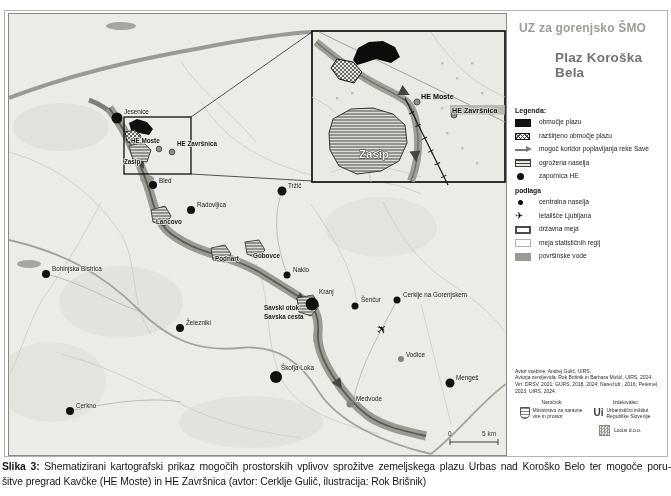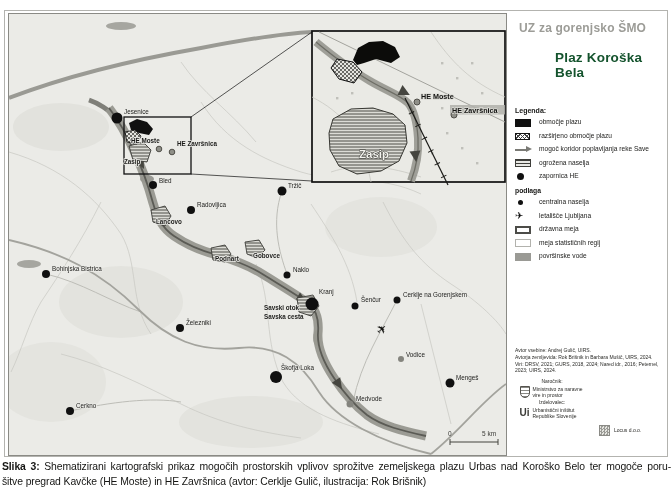--- a/index.html
+++ b/index.html
@@ -5,21 +5,21 @@
   html,body{margin:0;padding:0;width:671px;height:496px;background:#fff;overflow:hidden;
     font-family:"Liberation Sans",sans-serif;}
   .page{position:relative;width:671px;height:496px;}
   .figure{position:absolute;left:4px;top:10px;width:662px;height:445px;border:1px solid #b3b3af;background:#fff;}
   .map-frame{position:absolute;left:3px;top:2px;width:497px;height:441px;border:1px solid #8a8a85;box-sizing:content-box;background:#ebebe7;}
   svg{display:block;}
 
   
   .panel{position:absolute;left:504px;top:2px;width:156px;height:441px;}
   .kicker{margin:8px 0 15px 10px;font-size:12px;font-weight:bold;color:#9c9c97;letter-spacing:.2px;}
-  .panel-title{margin:5px 0 0 10px;font-size:13.5px;font-weight:bold;color:#14532d;letter-spacing:.2px;padding-left:36px;}
+  .panel-title{margin:5px 0 0 10px;font-size:13.5px;font-weight:bold;color:#737373;letter-spacing:.2px;padding-left:36px;}
   .legend{margin:27px 0 0 6px;}
   .lhead{font-size:7px;font-weight:bold;color:#161614;margin-bottom:4px;}
   .lsub{font-size:6.8px;font-weight:bold;color:#161614;margin:6px 0 4px 0;}
   .lrow{display:flex;align-items:center;margin:0 0 4.5px 0;min-height:8px;}
   .lic{width:19px;min-width:19px;height:9px;display:inline-flex;align-items:center;justify-content:flex-start;position:relative;margin-right:5px;}
   .ltext{font-size:6.6px;color:#222220;line-height:1.05;}
   .plaz-swatch::before{content:"";width:16px;height:8px;background:#101010;}
   .razsirjeno-swatch::before{content:"";width:13px;height:5px;border:1.5px solid #111;
     background:repeating-linear-gradient(45deg,#444 0 1px,transparent 1px 3px),
                repeating-linear-gradient(-45deg,#444 0 1px,transparent 1px 3px);}
@@ -31,21 +31,21 @@
   .zapornica-dot::before{content:"";width:7px;height:7px;border-radius:50%;background:#101010;margin-left:2px;}
   .centralna-dot::before{content:"";width:5px;height:5px;border-radius:50%;background:#101010;margin-left:3px;}
   .airport-icon{font-size:10px;color:#101010;line-height:1;}
   .drzavna-swatch::before{content:"";width:12px;height:4px;border:2px solid #4c4c48;background:#fff;}
   .regije-swatch::before{content:"";width:14px;height:6px;border:1.5px solid #b2b2ad;background:#fff;}
   .vode-swatch::before{content:"";width:16px;height:8px;background:#9a9a95;}
 
   
   .credits{position:absolute;left:6px;right:2px;bottom:18px;}
   .credit-line{font-size:5px;color:#2a2a27;line-height:1.35;}
-  .org-row{display:flex;margin-top:4px;flex-direction:column;}
+  .org-row{display:flex;margin-top:4px;}
   .org-col{width:50%;}
   .org-label{font-size:5px;color:#2a2a27;text-align:center;margin-bottom:2px;}
   .org-body{display:flex;align-items:center;gap:3px;justify-content:center;}
   .org-name{font-size:5px;color:#2a2a27;line-height:1.25;max-width:52px;}
   .gov-shield{width:8px;height:10px;border:1px solid #55534e;border-radius:0 0 5px 5px;flex:none;
     background:repeating-linear-gradient(180deg,#8a8a85 0 1px,transparent 1px 3px);}
   .ui-logo{font-size:10px;font-weight:bold;color:#3a3a36;flex:none;line-height:1;}
   .locus-row{display:flex;align-items:center;gap:4px;justify-content:flex-start;margin:6px 0 0 84px;}
   .locus-logo{width:9px;height:9px;border:1px solid #8a8a85;flex:none;
     background:repeating-conic-gradient(#9a9a95 0 25%,#e4e4df 0 50%) 0 0/3px 3px;}

